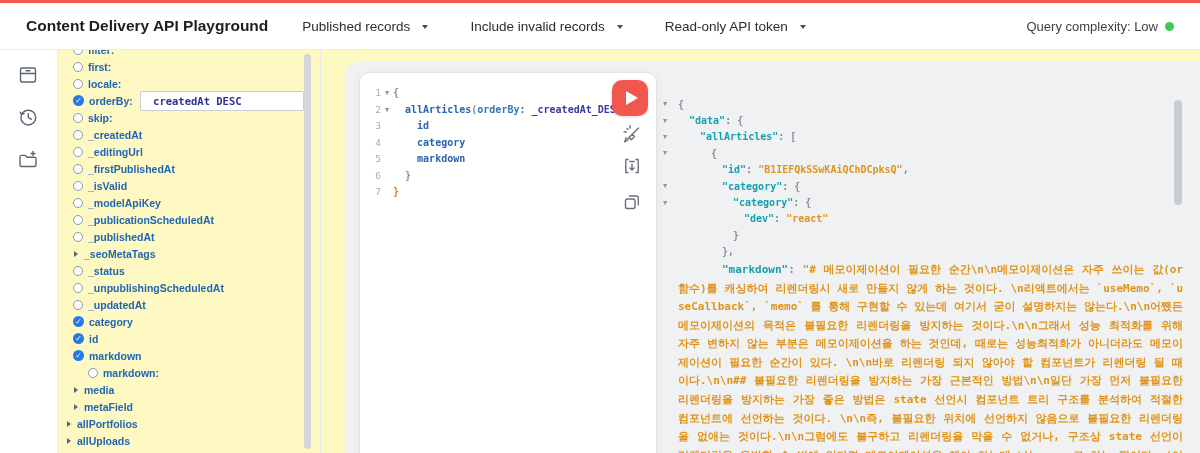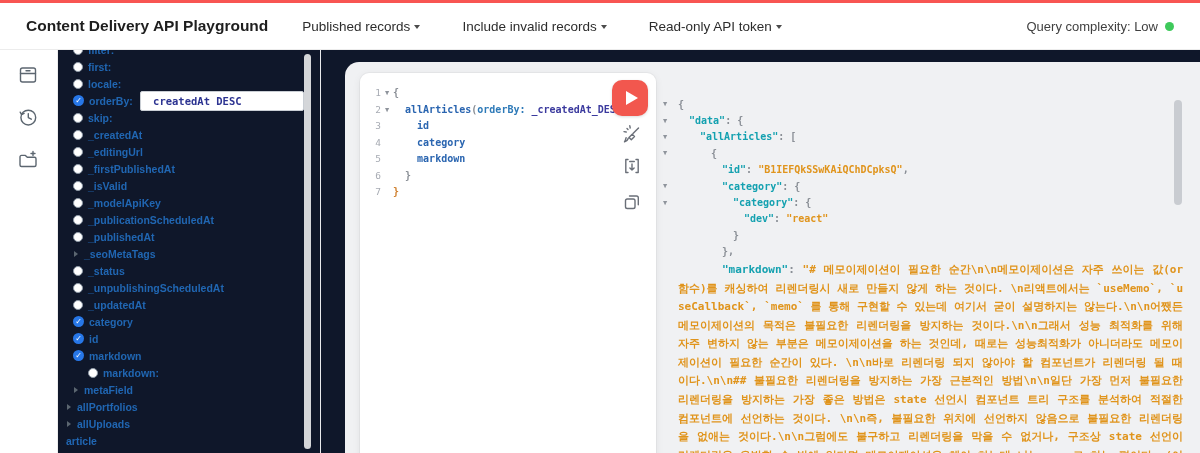--- a/index.html
+++ b/index.html
@@ -2,27 +2,27 @@
 <html><head>
 <meta charset="utf-8">
 <style>
   html,body{margin:0;padding:0;width:1200px;height:453px;overflow:hidden;background:#fff;
     font-family:"Liberation Sans",sans-serif;}
   
   .topbar{position:absolute;top:0;left:0;right:0;height:50px;box-sizing:border-box;
     border-top:3px solid #f85552;border-bottom:1px solid #ececec;background:#fff;
     display:flex;align-items:center;padding:0 26px;z-index:40;}
   .title{font-weight:bold;font-size:15.5px;color:#1e1e1e;margin-right:34px;white-space:nowrap;}
-  .menu{font-size:13.5px;color:#2d2d2d;margin-right:42px;display:flex;align-items:center;gap:4px;cursor:pointer;white-space:nowrap;}
+  .menu{font-size:13.5px;color:#2d2d2d;margin-right:42px;display:flex;align-items:center;gap:12px;cursor:pointer;white-space:nowrap;}
   .caret{width:0;height:0;border-left:3.8px solid transparent;border-right:3.8px solid transparent;border-top:4.5px solid #4b4b4b;margin-top:1px;}
   .spacer{flex:1;}
   .complexity{font-size:13px;color:#404040;display:flex;align-items:center;gap:7px;white-space:nowrap;}
   .dot{width:9px;height:9px;border-radius:50%;background:#3ec95b;}
   
-  .main{position:absolute;top:50px;left:0;right:0;bottom:0;background:#0f172a;padding-left:20px;}
+  .main{position:absolute;top:50px;left:0;right:0;bottom:0;background:#fef9c3;padding-left:20px;}
   
   .rail{position:absolute;left:0;top:0;width:57px;bottom:0;border-right:1px solid #ededed;background:#fff;}
   .rail-btn{position:absolute;left:17px;width:22px;height:22px;cursor:pointer;}
   .rail-btn svg{stroke:#5c6670;stroke-width:1.4;fill:none;stroke-linecap:round;stroke-linejoin:round;}
   
   .explorer{position:absolute;left:58px;width:246px;top:0;bottom:0;overflow:hidden;}
   .xlist{position:absolute;top:-9px;left:0;right:0;}
   .xr{height:17px;display:flex;align-items:center;font-size:10.5px;font-weight:600;color:#2066b2;white-space:nowrap;cursor:pointer;}
   .lv0{padding-left:8px;}.lv1{padding-left:15px;}.lv2{padding-left:30px;}
   .radio{width:10px;height:10px;border:1.4px solid #8e99a6;border-radius:50%;margin-right:5px;box-sizing:border-box;background:#fff;flex:none;}
@@ -191,20 +191,24 @@
       <div class="xr lv1">
           <span class="chk">✓</span>
           <span>markdown</span>
         </div>
       <div class="xr lv2">
           <span class="radio"></span>
           <span>markdown:</span>
         </div>
       <div class="xr lv1">
           <span class="tri"></span>
+          <span>media</span>
+        </div>
+      <div class="xr lv1">
+          <span class="tri"></span>
           <span>metaField</span>
         </div>
       <div class="xr lv0">
           <span class="tri"></span>
           <span>allPortfolios</span>
         </div>
       <div class="xr lv0">
           <span class="tri"></span>
           <span>allUploads</span>
         </div>

